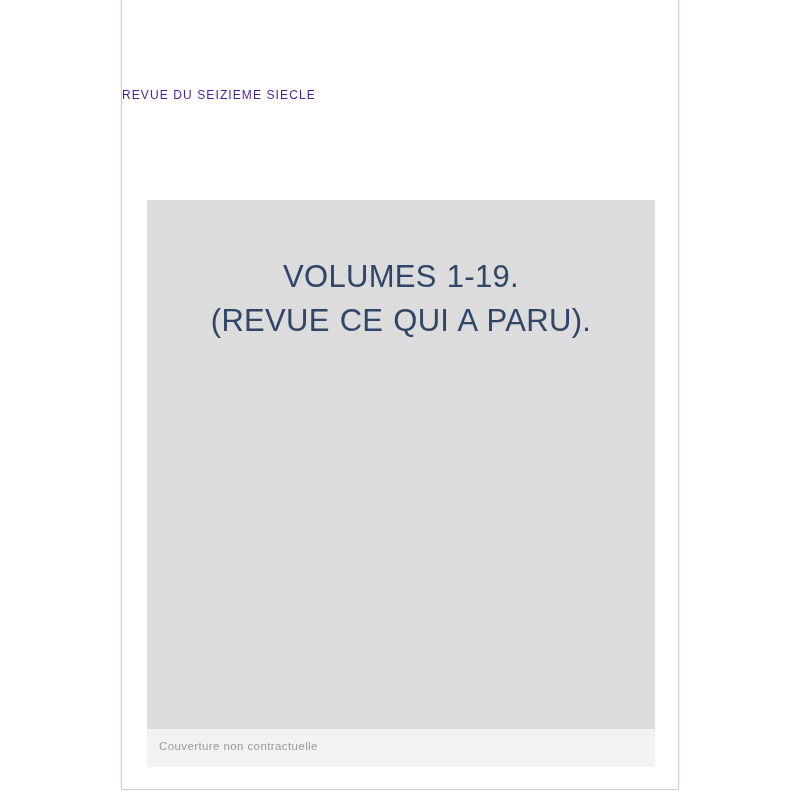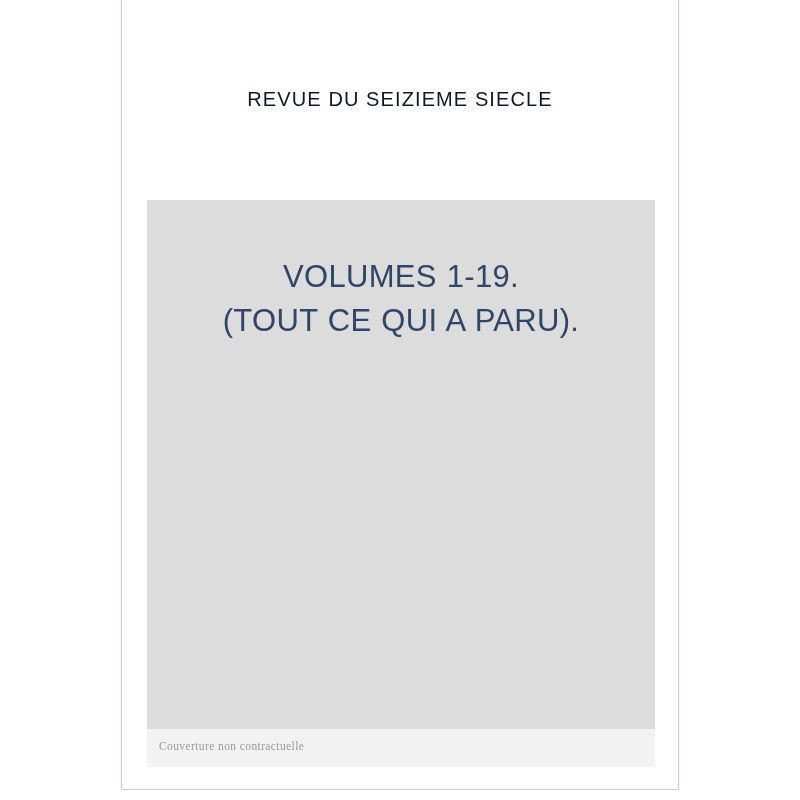--- a/index.html
+++ b/index.html
@@ -36,24 +36,24 @@
     border-bottom: 1px solid #cfcfcf;
     box-sizing: border-box;
   }
 
   
   .series-line {
     position: absolute;
     top: 88px;
     left: 0;
     width: 100%;
-    text-align: center;
-    font-size: 20px;
+    text-align: left;
+    font-size: 12px;
     letter-spacing: 1.1px;
-    color: #0f172a;
+    color: #4c1d95;
     font-family: "Liberation Sans", sans-serif;
     white-space: nowrap;
   }
 
   
   .title-panel {
     position: absolute;
     left: 25px;
     top: 200px;
     width: 508px;
@@ -93,21 +93,21 @@
     box-sizing: border-box;
   }
 
   .note-text {
     position: absolute;
     left: 12px;
     top: 11px;
     font-size: 11.5px;
     color: #9a9a9a;
     letter-spacing: 0.4px;
-    font-family: Liberation Serif, serif;
+    font-family: Liberation Sans, sans-serif;
     white-space: nowrap;
   }
 
   
   .sheet-shadow-left,
   .sheet-shadow-right {
     position: absolute;
     top: 0;
     width: 3px;
     height: 100%;
@@ -122,21 +122,21 @@
 
   <div class="cover-sheet">
     <div class="sheet-shadow-left"></div>
     <div class="sheet-shadow-right"></div>
 
     <div class="series-line">REVUE DU SEIZIEME SIECLE</div>
 
     <div class="title-panel">
       <div class="title-block">
         <span class="title-line">VOLUMES 1-19.</span>
-        <span class="title-line">(TOUT CE QUI A PARU).</span>
+        <span class="title-line">(REVUE CE QUI A PARU).</span>
       </div>
     </div>
 
     <div class="note-strip">
       <div class="note-text">Couverture non contractuelle</div>
     </div>
   </div>
 
 </div>
 

